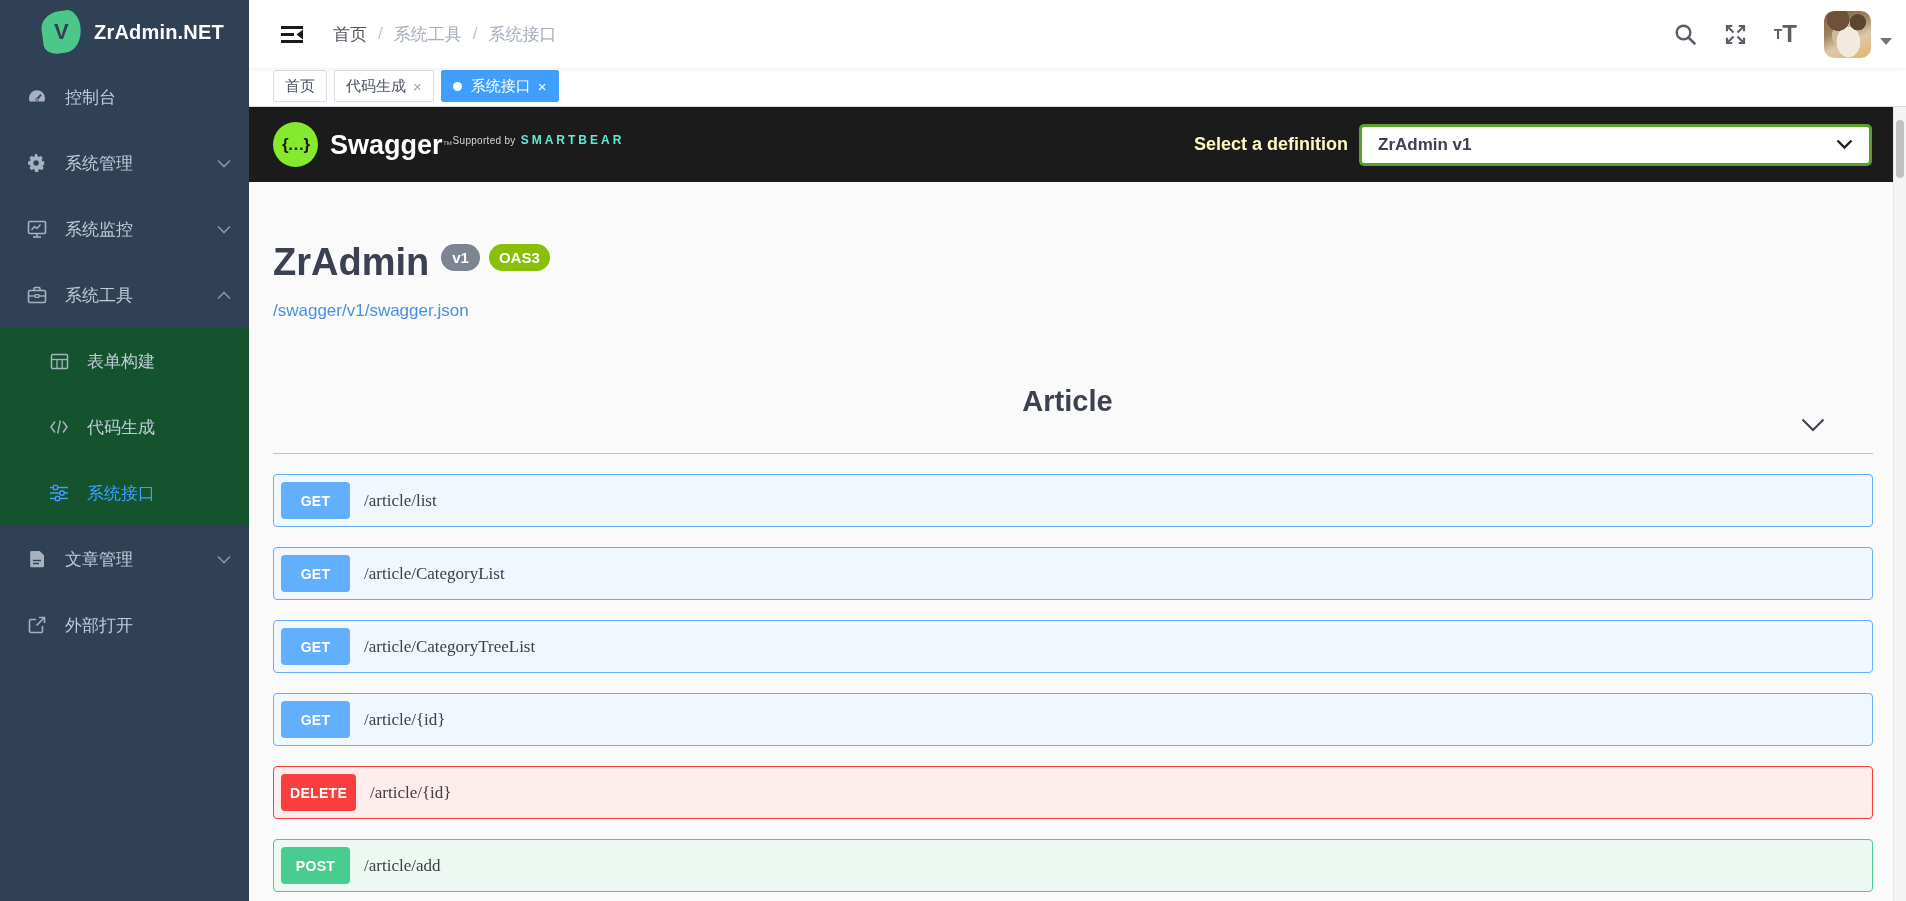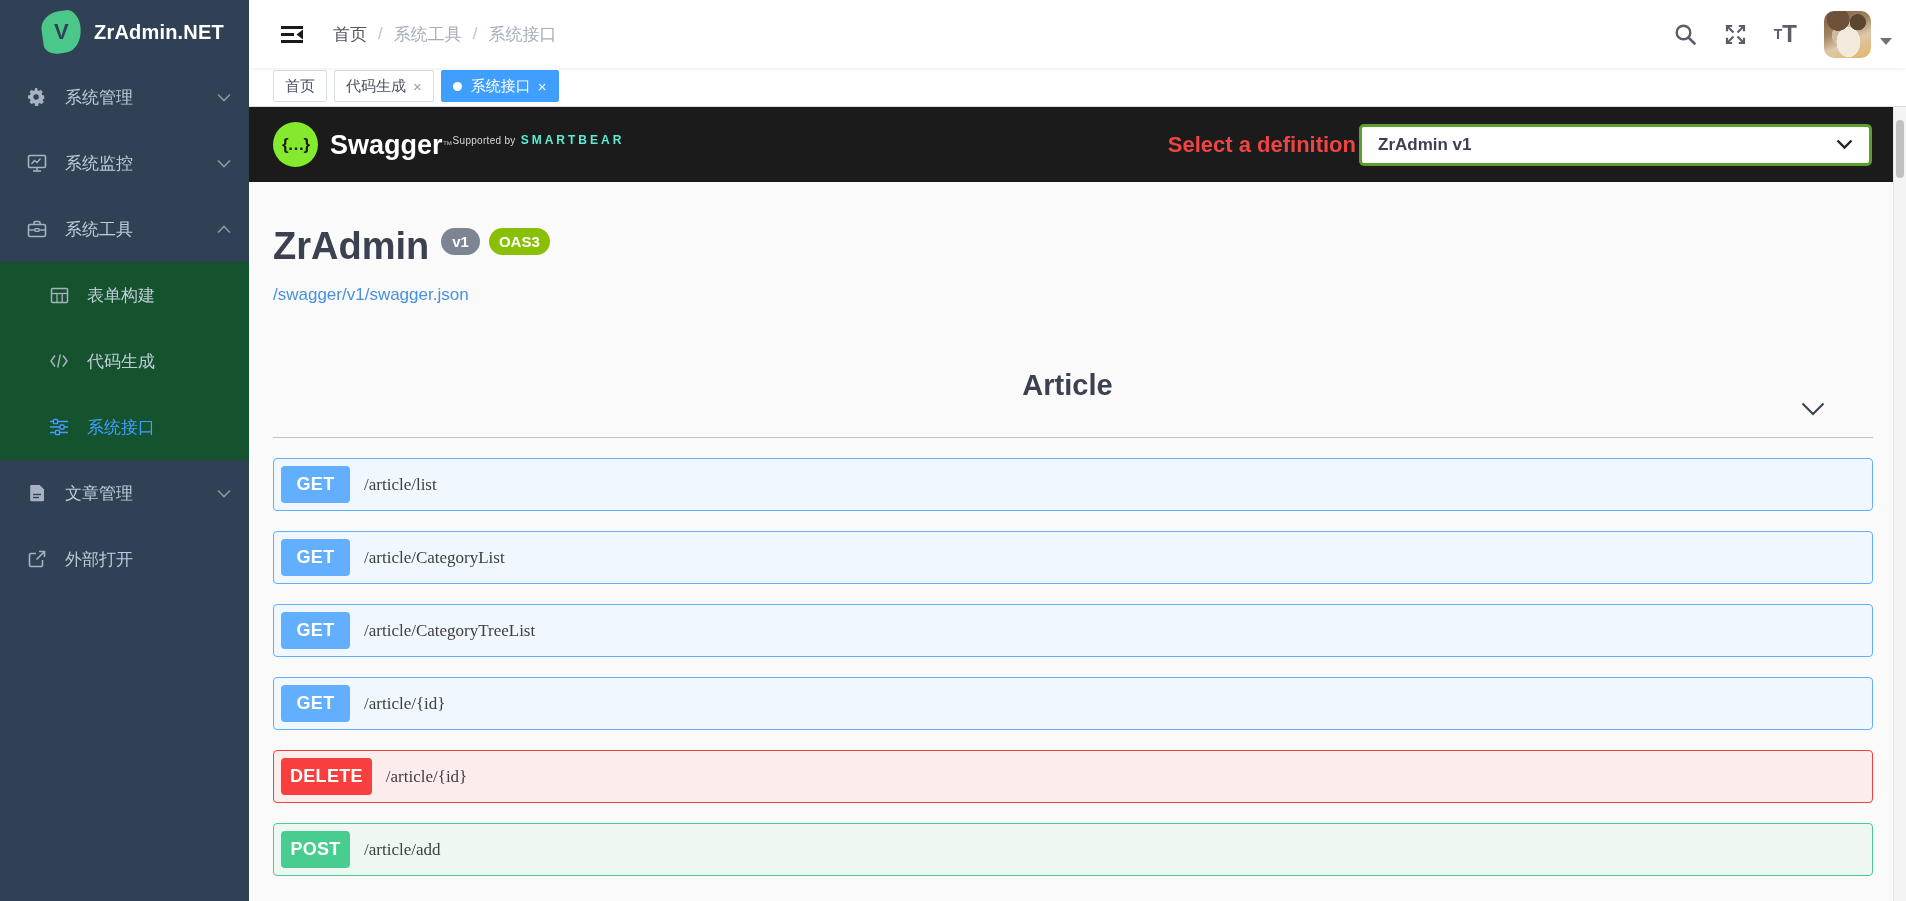--- a/index.html
+++ b/index.html
@@ -87,33 +87,33 @@
     width:45px; height:45px; border-radius:50%; background:#85ea2d;
     display:flex; align-items:center; justify-content:center;
     color:#1b1b1b; font-weight:bold; font-size:17px; letter-spacing:-1px;
   }
   .sw-brand-text { margin-left:12px; display:flex; }
   .sw-name { color:#fff; font-size:27px; font-weight:bold; line-height:28px; }
   .sw-tm { font-size:10px; color:#bbb; vertical-align:top; font-weight:normal; }
   .sw-supported { color:#d8d8d8; font-size:10px; margin-top:2px; letter-spacing:.3px; }
   .sw-supported b { color:#5eead4; font-size:12px; letter-spacing:3px; margin-left:5px; }
   .sw-topbar-right { margin-left:auto; display:flex; align-items:center; }
-  .sw-select-label { color:#ef4444; font-weight:bold; font-size:22px; margin-right:3px; }
+  .sw-select-label { color:#fef9c3; font-weight:bold; font-size:18px; margin-right:11px; }
   .sw-select {
     width:513px; height:42px; background:#fff; border:3px solid #5ba02f; border-radius:5px;
     display:flex; align-items:center; padding:16px 16px; cursor:pointer;
   }
   .sw-select-value { font-size:17px; font-weight:bold; color:#3b4151; }
   .sw-select-arrow { margin-left:auto; display:flex; color:#222; }
   
   .sw-content {
     position:relative; width:1644px; height:719px; background:#fafafa;
     padding:0 0 0 24px; overflow:hidden;
   }
-  .sw-info { padding-top:42px; }
+  .sw-info { padding-top:58px; }
   .sw-title-row { display:flex; align-items:center; }
   .sw-title { font-size:38px; font-weight:bold; color:#3b4151; line-height:44px; }
   .badge { display:inline-flex; align-items:center; justify-content:center; color:#fff; font-weight:bold; }
   .badge-version {
     background:#7d8492; font-size:15px; height:27px; padding:0 11px;
     border-radius:40px; margin-left:12px; margin-top:-10px;text-align:right;
   }
   .badge-oas {
     background:#89bf04; font-size:15px; height:27px; padding:0 10px;
     border-radius:40px; margin-left:9px; margin-top:-10px;
@@ -131,21 +131,21 @@
     display:flex; align-items:center; padding:0 10px 0 7px;
     margin-top:20px; cursor:pointer;
   }
   .op-row:first-of-type { margin-top:13px; }
   .op-get    { background:#f0f7fe; border-color:#61affe; }
   .op-delete { background:#fdecec; border-color:#f93e3e; }
   .op-post   { background:#edf8f2; border-color:#49cc90; }
   .method-badge {
     min-width:69px; height:37px; border-radius:4px; padding:0 9px;
     display:inline-flex; align-items:center; justify-content:center;
-    color:#fff; font-weight:bold; font-size:18px; letter-spacing:.3px;
+    color:#fff; font-weight:bold; font-size:14px; letter-spacing:.3px;
   }
   .m-get    { background:#61affe; }
   .m-delete { background:#f93e3e; }
   .m-post   { background:#49cc90; }
   .op-path {
     margin-left:14px; font-family:Liberation Serif, serif;
     font-size:17px; color:#404040;
   }
   
   .page-scrollbar {
@@ -162,20 +162,30 @@
 <body>
 
 <aside class="sidebar">
   <div class="logo-row">
     <div class="logo-blob">
         <span>V</span>
       </div>
     <div class="logo-text">ZrAdmin.NET</div>
   </div>
   <ul class="menu">
+    <li class="menu-item">
+      <span class="mi-icon">
+        <svg width="20" height="20" viewBox="0 0 20 20">
+            <path fill="currentColor" d="M10 3.2a8 8 0 0 0-8 8c0 1.2.27 2.4.75 3.4h14.5c.48-1 .75-2.2.75-3.4a8 8 0 0 0-8-8z"></path>
+            <line x1="10" y1="12.4" x2="14" y2="7.6" stroke="#304156" stroke-width="1.8"></line>
+            <circle cx="10" cy="12.4" r="1.4" fill="currentColor" stroke="#304156" stroke-width=".8"></circle>
+          </svg>
+      </span>
+      <span class="mi-label">控制台</span>
+    </li>
     <li class="menu-item">
       <span class="mi-icon">
         <svg width="20" height="20" viewBox="0 0 20 20">
             <path fill="currentColor" d="M18 11.8v-3.6l-2.3-.4a6 6 0 0 0-.6-1.5l1.3-1.9-2.5-2.5-1.9 1.3c-.5-.26-1-.46-1.5-.6L10.2 0H7.8l-.3 2.6c-.53.14-1.03.34-1.5.6L4.1 1.9 1.6 4.4l1.3 1.9c-.26.47-.46.97-.6 1.5L0 8.2v3.6l2.3.4c.14.53.34 1.03.6 1.5l-1.3 1.9 2.5 2.5 1.9-1.3c.47.26.97.46 1.5.6l.3 2.6h3.6l.3-2.6c.53-.14 1.03-.34 1.5-.6l1.9 1.3 2.5-2.5-1.3-1.9c.26-.47.46-.97.6-1.5l2.3-.4zM9 13a3 3 0 1 1 0-6 3 3 0 0 1 0 6z" transform="translate(1,1) scale(.9)"></path>
           </svg>
       </span>
       <span class="mi-label">系统管理</span>
       <span class="mi-arrow">
         <svg width="14" height="9" viewBox="0 0 14 9">
             <polyline points="1,1.5 7,7.5 13,1.5" fill="none" stroke="currentColor" stroke-width="1.6"></polyline>

